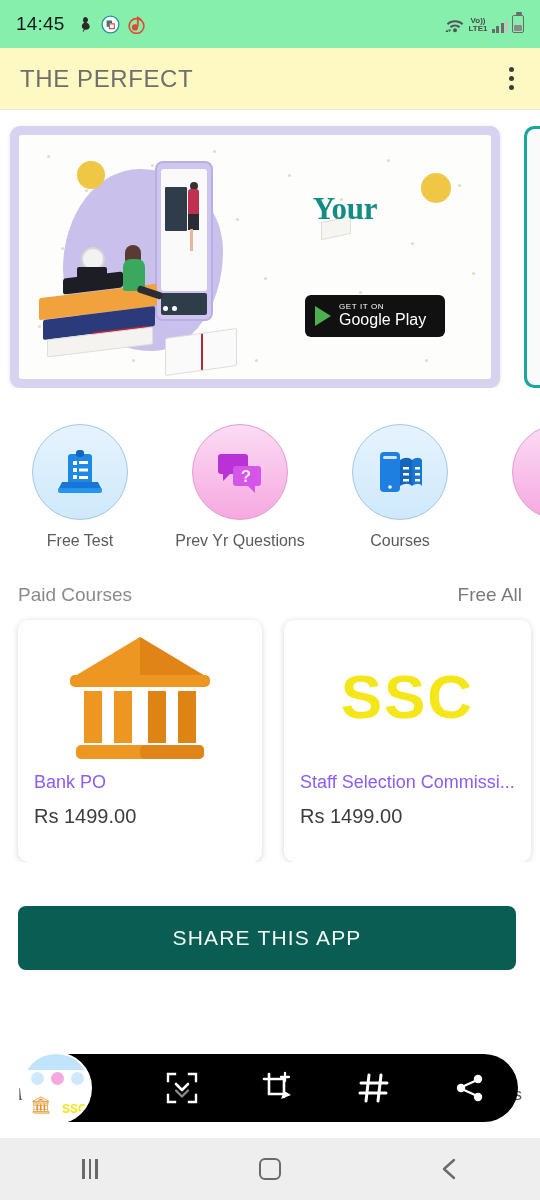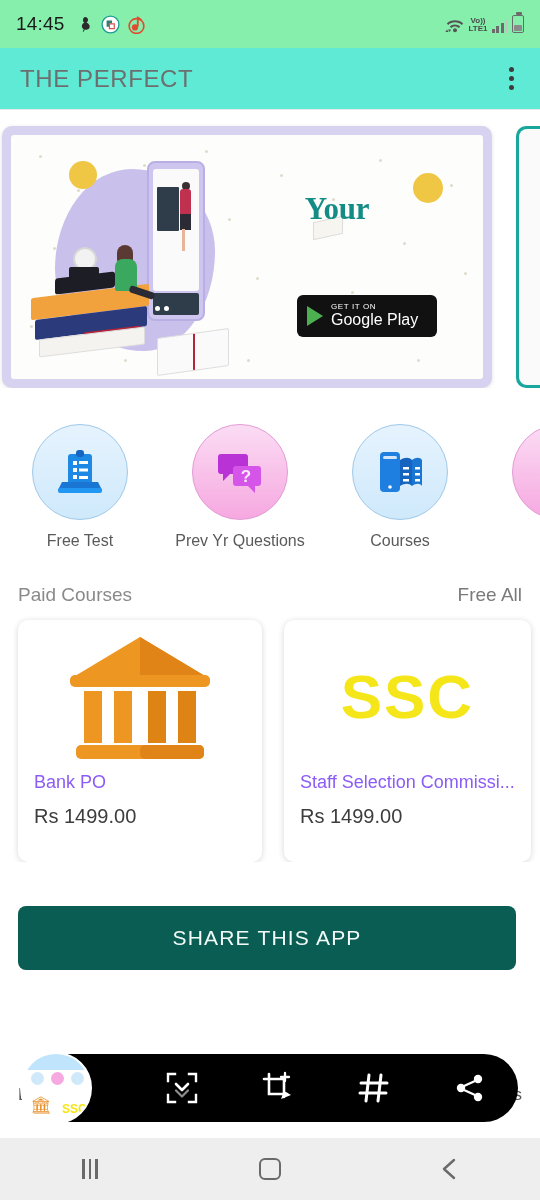--- a/index.html
+++ b/index.html
@@ -31,31 +31,31 @@
   }
   .batt:before {
     content:""; position:absolute; top:-4px; left:3px; width:6px; height:2.5px;
     background:#6b6b6b; border-radius:1px;
   }
   .batt span { display:block; width:100%; height:45%; background:#8a8a8a; border-radius:1px; }
 
   
   .appbar {
     height:62px; display:flex; align-items:center; padding:0 20px;
-    border-bottom:1px solid #e8e8e8; background:#5eead4;
+    border-bottom:1px solid #e8e8e8; background:#fef9c3;
   }
   .app-title { font-size:24px; color:#6e6e6e; letter-spacing:.6px; font-weight:400; }
   .kebab { margin-left:auto; display:flex; flex-direction:column; gap:4px; padding:6px; cursor:pointer; }
   .kebab b { display:block; width:5px; height:5px; border-radius:50%; background:#3c3c3c; }
 
   
   .content { position:relative; background:#fff; }
 
   
-  .carousel { padding:16px 0 0 2px; display:flex; gap:24px; overflow:hidden; }
+  .carousel { padding:16px 0 0 10px; display:flex; gap:24px; overflow:hidden; }
   .banner {
     flex:0 0 490px; height:262px; border-radius:10px;
     background:#d6d2f0; padding:9px;
     box-shadow:0 1px 4px rgba(0,0,0,.12);
   }
   .banner-inner {
     width:100%; height:100%; background:#fdfdfb; border-radius:3px;
     position:relative; overflow:hidden;
   }
   .banner-next {

